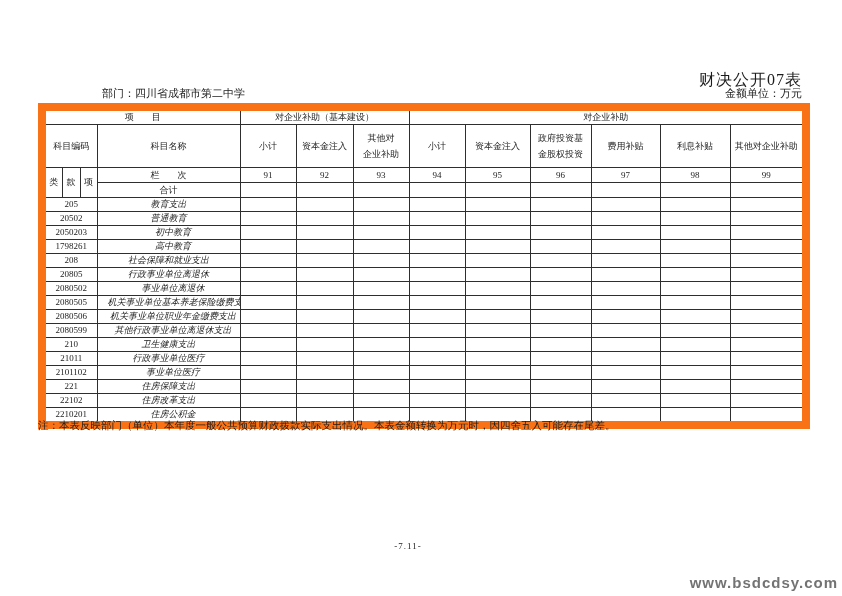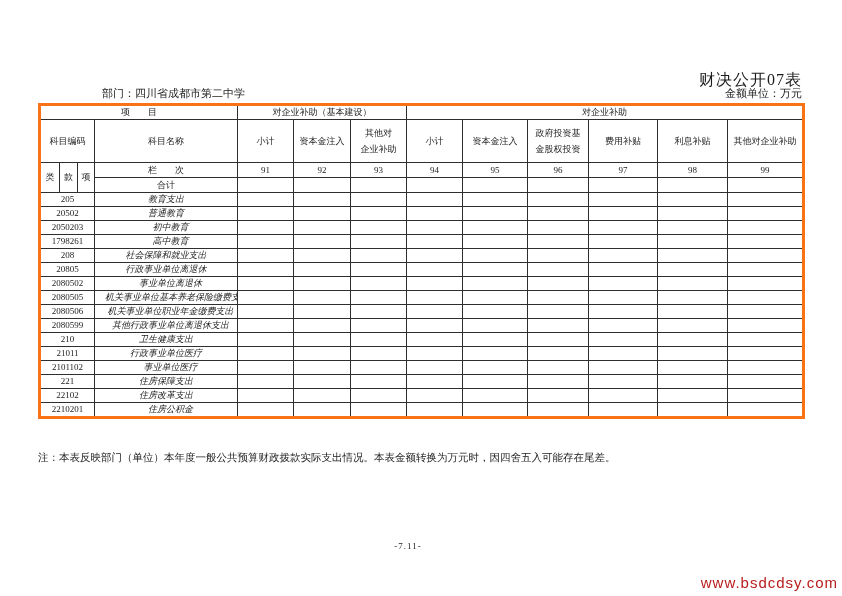--- a/index.html
+++ b/index.html
@@ -10,40 +10,40 @@
   .title{
     position:absolute;top:51px;left:38px;width:764px;text-align:center;
     font-size:19px;font-weight:bold;letter-spacing:2px;white-space:pre;
   }
   .table-code{position:absolute;top:70px;right:40px;font-size:16px;letter-spacing:1px;}
   .dept{position:absolute;top:86px;left:54px;font-size:11px;margin-left:48px;}
   .unit{position:absolute;top:86px;right:40px;font-size:11px;}
   table.budget{
     position:absolute;top:103px;left:38px;width:764px;
     border-collapse:collapse;table-layout:fixed;font-size:9px;line-height:1.15;
-    border:3px solid #f97316;
+    border:8px solid #f97316;
   }
   table.budget td{
     border:1px solid #2e2e2e;padding:0 1px;text-align:center;vertical-align:middle;
     overflow:hidden;white-space:pre;
   }
   tr.r1 td{height:13px;}
   tr.r2 td{height:42px;}
   tr.r3 td{height:14px;}
   tr.r4 td{height:14px;}
   tbody td{height:13px;}
   td.two{white-space:pre-line;line-height:1.8;}
   td.code{text-align:left;padding-left:1px;}
   td.name{text-align:left;padding-left:2px;font-style:italic;}
-  .note{position:absolute;top:419px;left:38px;width:764px;font-size:10.5px;margin-top:32px;}
+  .note{position:absolute;top:419px;left:38px;width:764px;font-size:10.5px;}
   .pageno{position:absolute;top:541px;left:38px;width:740px;text-align:center;font-size:9px;letter-spacing:1px;}
   .watermark{
     position:absolute;right:4px;bottom:5px;
-    font-family:"Liberation Sans","DejaVu Sans",sans-serif;font-weight:normal;
-    font-size:15px;color:#b91c1c;letter-spacing:1px;
+    font-family:"Liberation Sans","DejaVu Sans",sans-serif;font-weight:bold;
+    font-size:15px;color:#737373;letter-spacing:1px;
   }
 </style>
 </head>
 <body>
 
 <div class="page">
 
   <div class="table-code">财决公开07表</div>
   <div class="dept">部门：四川省成都市第二中学</div>
   <div class="unit">金额单位：万元</div>

